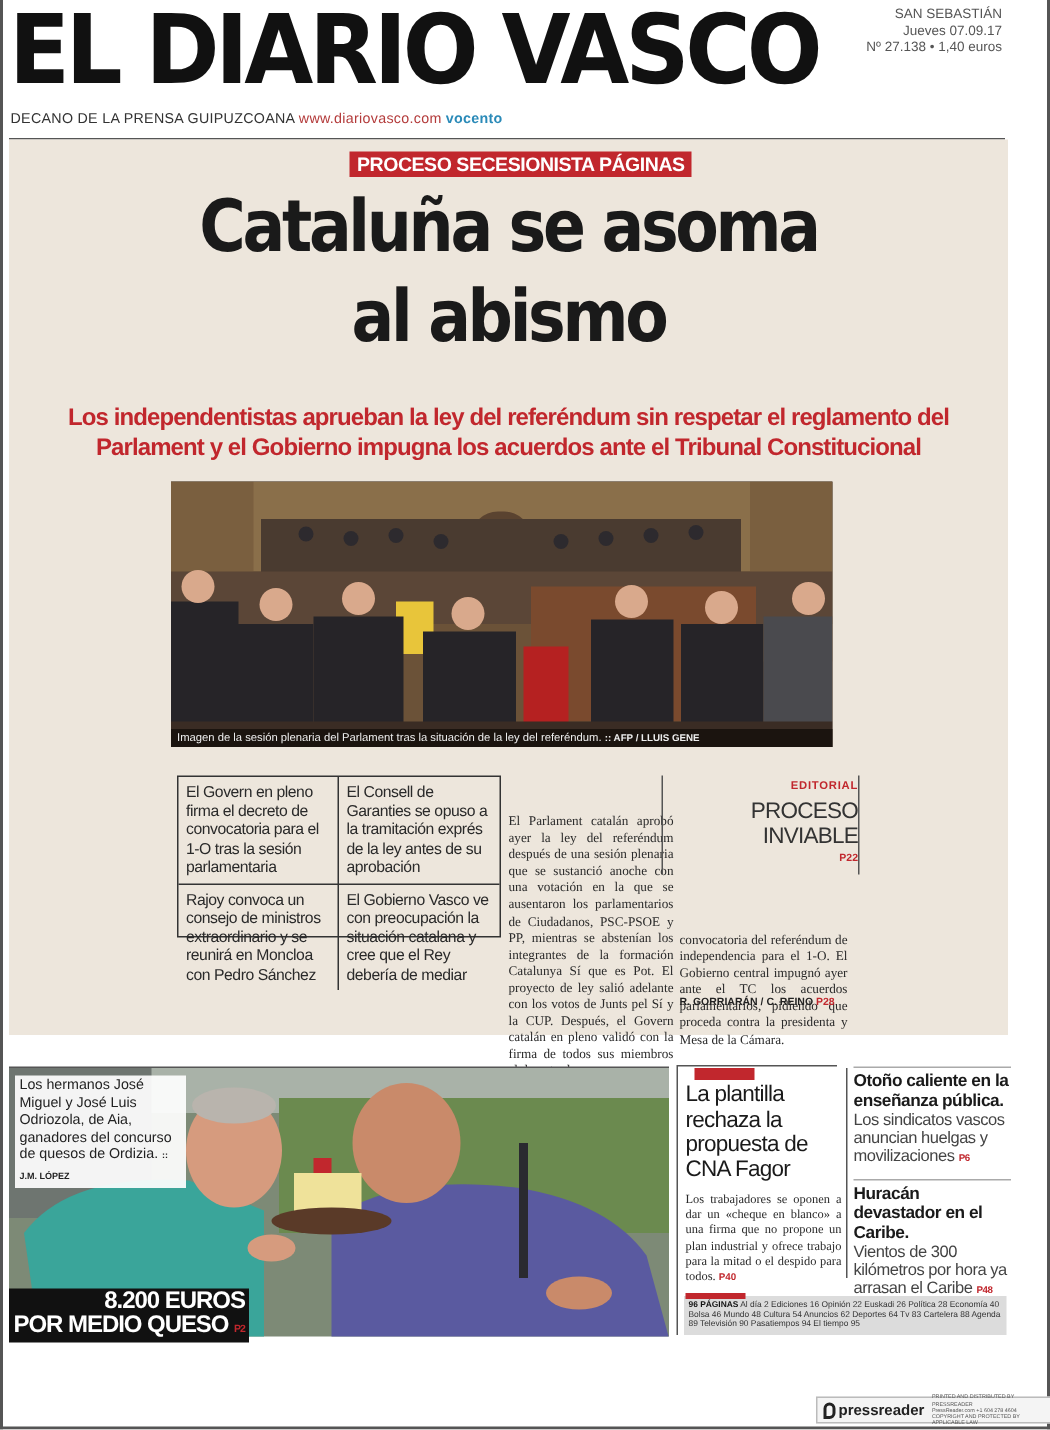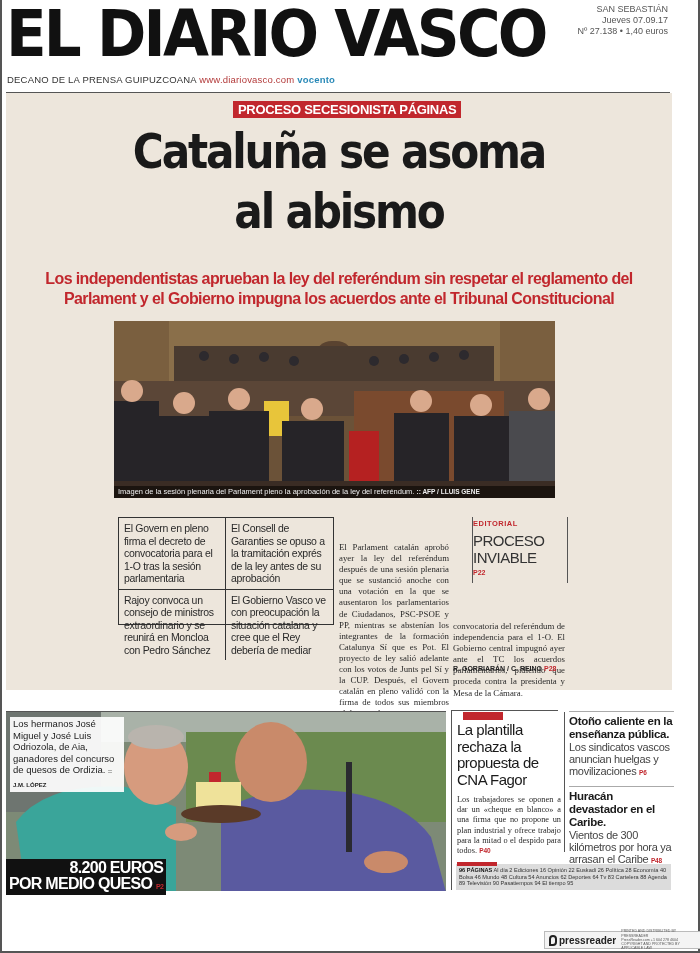--- a/index.html
+++ b/index.html
@@ -32,21 +32,21 @@
   .key-cell { padding: 4px 5px; font-size: 10.5px; line-height: 12.5px; color: #2a2a2a; letter-spacing: -0.3px; }
   .key-cell:nth-child(1), .key-cell:nth-child(3) { border-right: 1px solid #333; }
   .key-cell:nth-child(1), .key-cell:nth-child(2) { border-bottom: 1px solid #333; }
 
   .body-col { position: absolute; font-family: "Liberation Serif", serif; font-size: 8.8px; line-height: 11.1px; color: #2a2a2a; text-align: justify; margin-top: 24px; }
   .body-col-1 { left: 337px; top: 425px; width: 110px; }
   .body-col-2 { left: 451px; top: 567px; width: 112px; }
   .byline { position: absolute; left: 451px; top: 636px; font-size: 7px; font-weight: bold; color: #222; white-space: nowrap; }
   .byline .pg { color: #c1272d; }
 
-  .editorial { position: absolute; left: 470px; top: 424px; width: 96px; height: 66px; border-left: 1px solid #555; border-right: 1px solid #555; text-align: left; }
+  .editorial { position: absolute; left: 439px; top: 424px; width: 132px; height: 66px; border-left: 1px solid #555; border-right: 1px solid #555; text-align: right; }
   .editorial-label { font-size: 7.5px; font-weight: bold; color: #c1272d; letter-spacing: 0.5px; margin-top: 2px; }
   .editorial-title { font-size: 15px; line-height: 17px; color: #333; margin-top: 4px; letter-spacing: -0.5px; }
   .editorial-page { font-size: 7px; font-weight: bold; color: #c1272d; margin-top: 3px; }
 
   
   .feature-photo { position: absolute; left: 4px; top: 711px; width: 440px; height: 180px; overflow: hidden; border-top: 1px solid #555; }
   .feature-caption { position: absolute; left: 8px; top: 717px; background: rgba(255,255,255,0.92); font-size: 9.5px; line-height: 11.5px; color: #222; padding: 1px 3px; width: 114px; }
   .feature-caption .credit { font-size: 6px; font-weight: bold; }
   .feature-headline { position: absolute; left: 4px; top: 859px; background: #111; color: #fff; font-weight: bold; font-size: 16px; line-height: 15.5px; padding: 1px 3px; letter-spacing: -0.7px; text-align: right; }
   .feature-headline .pg { color: #c1272d; font-size: 7px; }
@@ -136,21 +136,21 @@
           <circle cx="125" cy="78" r="11"></circle>
         <circle cx="198" cy="88" r="11"></circle>
           <circle cx="307" cy="80" r="11"></circle>
           <circle cx="367" cy="84" r="11"></circle>
           <circle cx="425" cy="78" r="11"></circle>
       </g>
       <rect x="0" y="160" width="441" height="17" fill="#3a2c24"></rect>
     </svg>
   </div>
   <div class="photo-caption" style="top:486px;">
-    <span>Imagen de la sesión plenaria del Parlament pleno la aprobación de la ley del referéndum.</span>
+    <span>Imagen de la sesión plenaria del Parlament tras la situación de la ley del referéndum.</span>
     <span class="credit">:: AFP / LLUIS GENE</span>
   </div>
 
   <div class="key-grid" style="top:517px;">
     <div class="key-cell">El Govern en pleno firma el decreto de convocatoria para el 1-O tras la sesión parlamentaria</div>
     <div class="key-cell">El Consell de Garanties se opuso a la tramitación exprés de la ley antes de su aprobación</div>
     <div class="key-cell">Rajoy convoca un consejo de ministros extraordinario y se reunirá en Moncloa con Pedro Sánchez</div>
     <div class="key-cell">El Gobierno Vasco ve con preocupación la situación catalana y cree que el Rey debería de mediar</div>
   </div>
 

